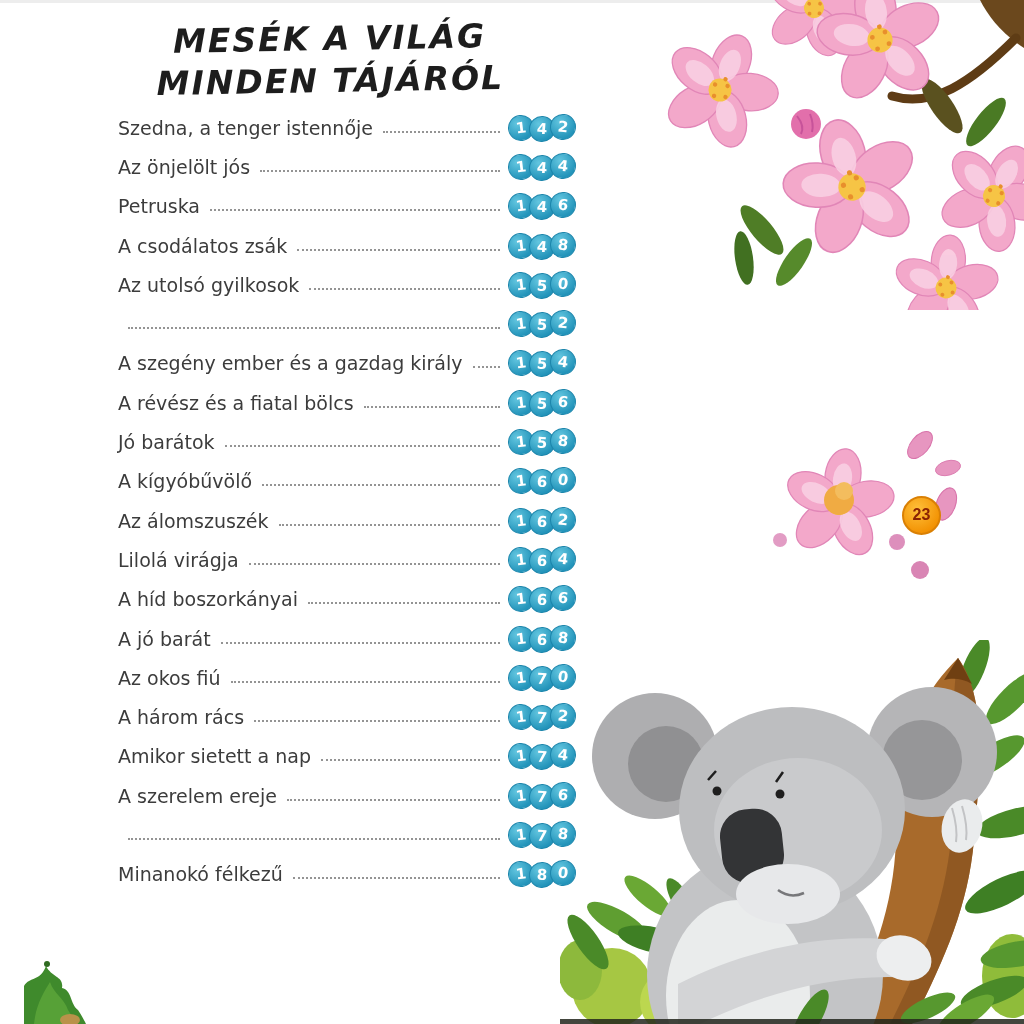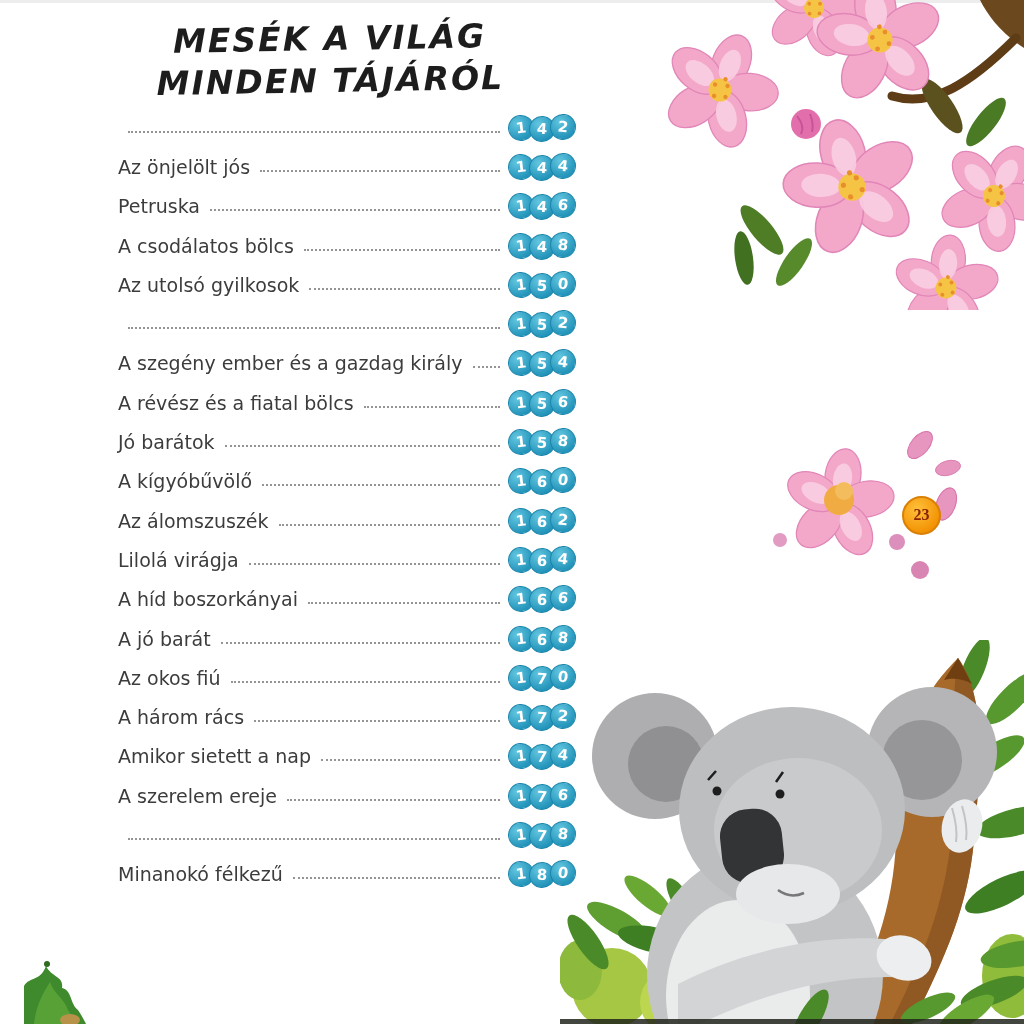--- a/index.html
+++ b/index.html
@@ -22,21 +22,21 @@
     background:radial-gradient(circle at 35% 30%, #63c6e0, #2394ba 72%);
     border:1px solid #1d86ac;color:#fff;font-family:"DejaVu Sans",sans-serif;
     font-weight:700;font-size:15px;line-height:24px;text-align:center;}
   .digit:nth-child(1){margin-left:0;transform:rotate(-7deg);}
   .digit:nth-child(2){transform:translateY(1px) rotate(4deg);}
   .digit:nth-child(3){transform:translateY(-1px) rotate(7deg);}
 
   
   .page-badge{position:absolute;left:902px;top:496px;width:39px;height:39px;border-radius:50%;
     box-sizing:border-box;background:radial-gradient(circle at 38% 32%, #ffc03a, #f29102 75%);
-    border:2px solid #da8004;color:#8a2303;font-family:Liberation Serif, serif;
+    border:2px solid #da8004;color:#8a2303;font-family:Liberation Sans, sans-serif;
     font-weight:900;font-size:16px;line-height:34px;text-align:center;}
 
   
   .blossom-top{position:absolute;top:0;right:0;}
   .petals-mid{position:absolute;left:770px;top:420px;}
   .koala{position:absolute;left:560px;top:640px;}
   .bush{position:absolute;left:20px;top:952px;}
   .defs-svg{position:absolute;width:0;height:0;}
 </style>
 </head>
@@ -174,20 +174,21 @@
     <circle cx="27" cy="12" r="3" fill="#2f6b20"></circle>
   </svg>
 
   <div class="toc-title">
     <div>MESÉK A VILÁG</div>
     <div>MINDEN TÁJÁRÓL</div>
   </div>
 
   <div class="toc-list">
       <div class="toc-row">
+        <span class="entry-title">Szedna, a tenger istennője</span>
         <span class="dots"></span>
         <span class="badge">
           <span class="digit">1</span>
           <span class="digit">4</span>
           <span class="digit">2</span>
         </span>
       </div>
       <div class="toc-row">
         <span class="entry-title">Az önjelölt jós</span>
         <span class="dots"></span>
@@ -200,21 +201,21 @@
       <div class="toc-row">
         <span class="entry-title">Petruska</span>
         <span class="dots"></span>
         <span class="badge">
           <span class="digit">1</span>
           <span class="digit">4</span>
           <span class="digit">6</span>
         </span>
       </div>
       <div class="toc-row">
-        <span class="entry-title">A csodálatos bölcs</span>
+        <span class="entry-title">A csodálatos zsák</span>
         <span class="dots"></span>
         <span class="badge">
           <span class="digit">1</span>
           <span class="digit">4</span>
           <span class="digit">8</span>
         </span>
       </div>
       <div class="toc-row">
         <span class="entry-title">Az utolsó gyilkosok</span>
         <span class="dots"></span>

